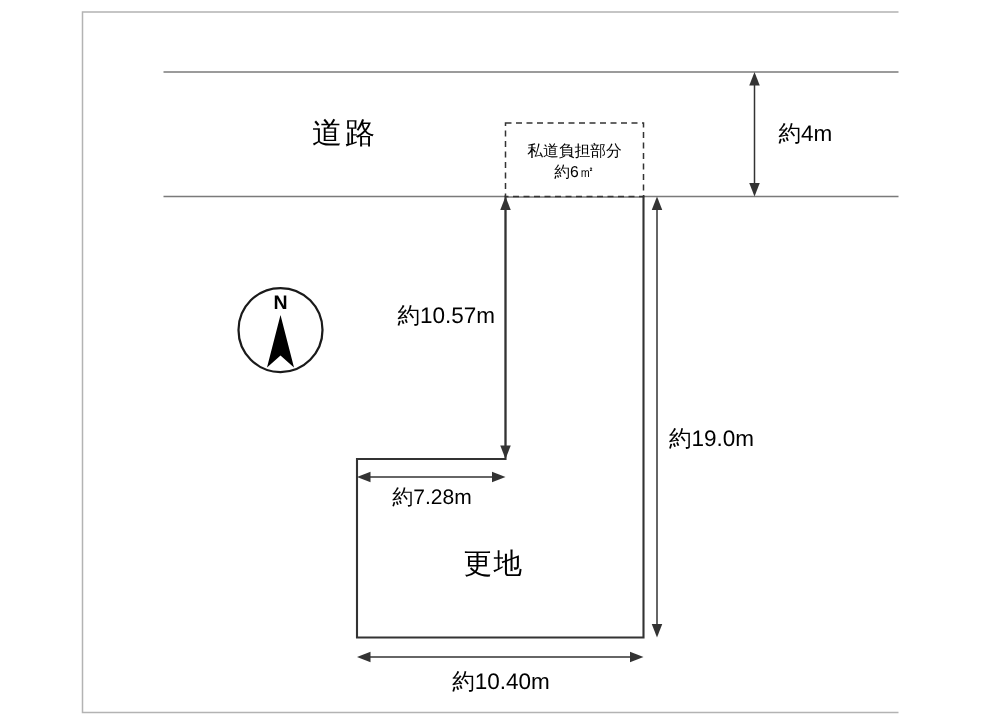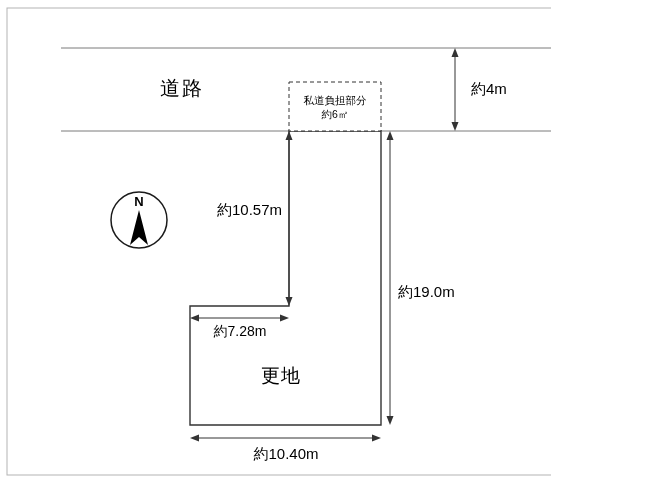--- a/index.html
+++ b/index.html
@@ -1,16 +1,16 @@
 <!DOCTYPE html>
 <html style="--background: #ffffff; --border: #b3b3b3; --road-line: #7a7a7a; --outline: #333333; --text: #000000;"><head>
 <meta charset="utf-8">
 <style>
   html,body{margin:0;padding:0;background:#ffffff;}
-  .stage{position:relative;width:551px;height:484px;background:var(--background,#ffffff);overflow:hidden;}
+  .stage{position:relative;width:551px;height:484px;background:var(--background,#ffffff);overflow:hidden;margin-left:48px;}
   svg{display:block;}
   text{fill:var(--text,#000000);font-family:"Liberation Sans","DejaVu Sans",sans-serif;}
   .frame{fill:none;stroke:var(--border,#b3b3b3);stroke-width:1;}
   .road-line{stroke:var(--road-line,#7a7a7a);stroke-width:1;}
   .dashed-box{fill:#ffffff;stroke:var(--outline,#333333);stroke-width:1;stroke-dasharray:4 3;}
   .plot{fill:#ffffff;stroke:var(--outline,#333333);stroke-width:1.4;}
   .dim{stroke:var(--outline,#333333);stroke-width:1;}
   .ah{fill:var(--outline,#333333);}
   .compass-circle{fill:#ffffff;stroke:#1a1a1a;stroke-width:1.5;}
   .needle{fill:#000000;}

